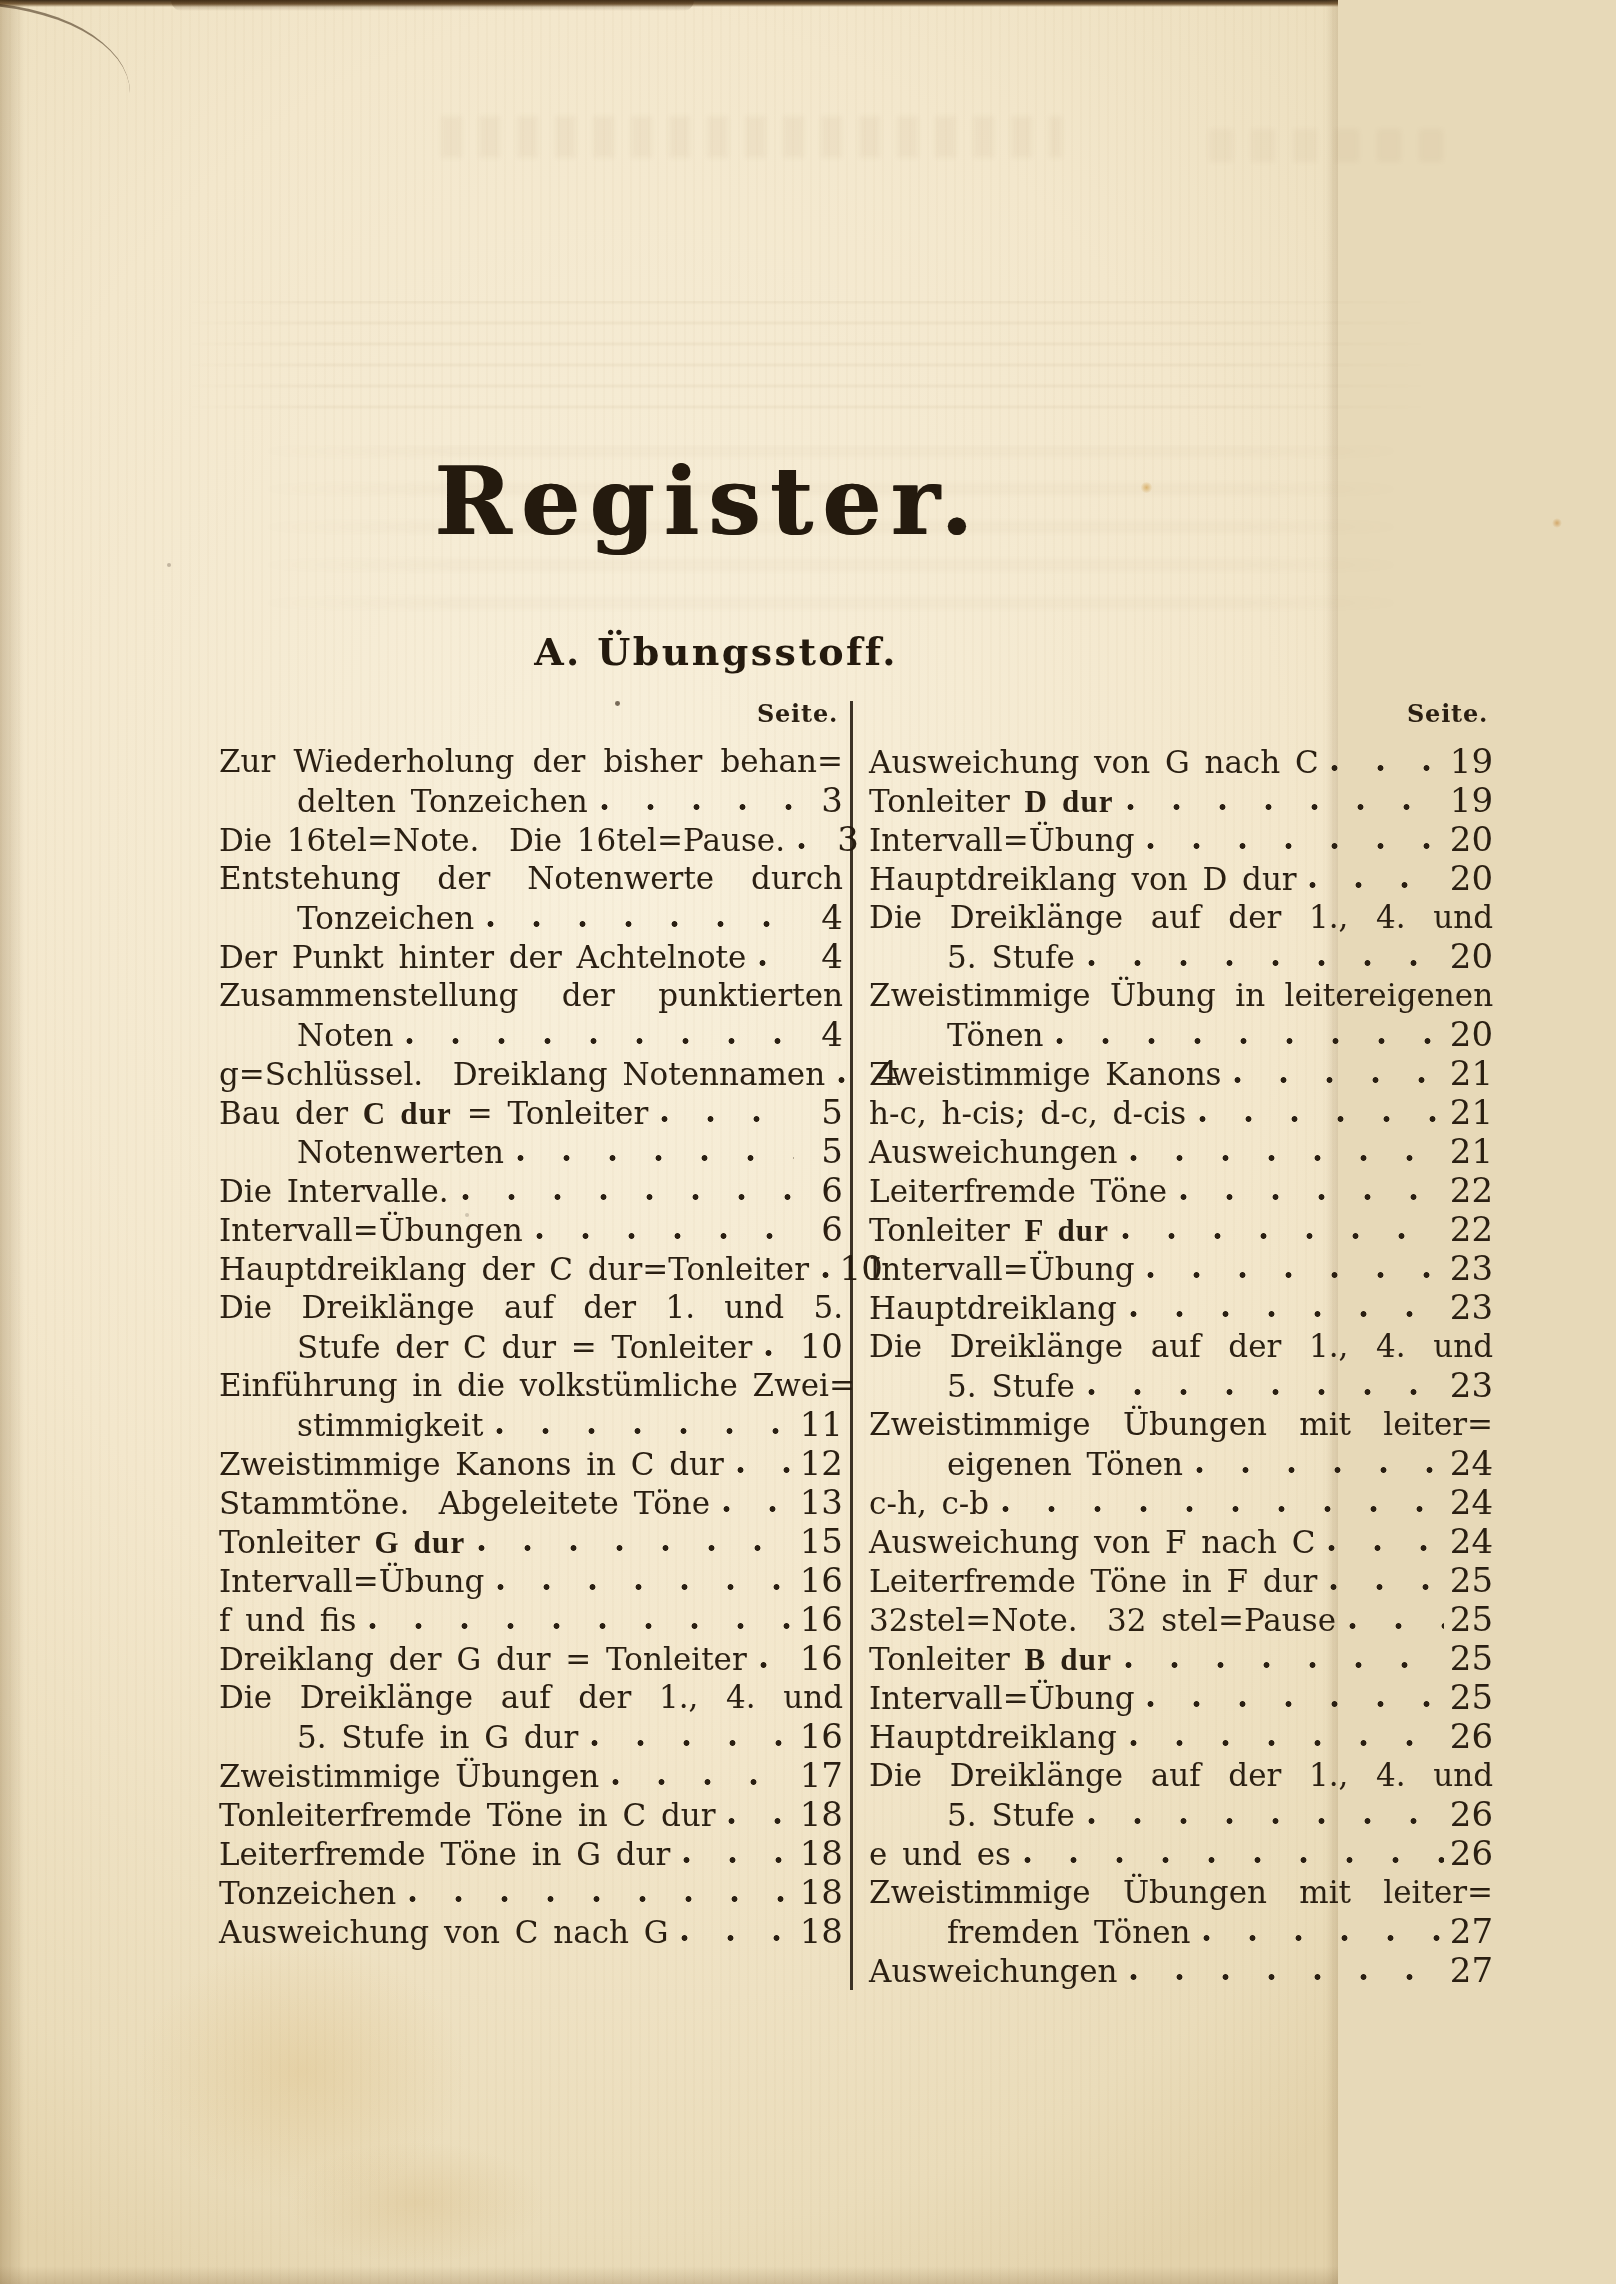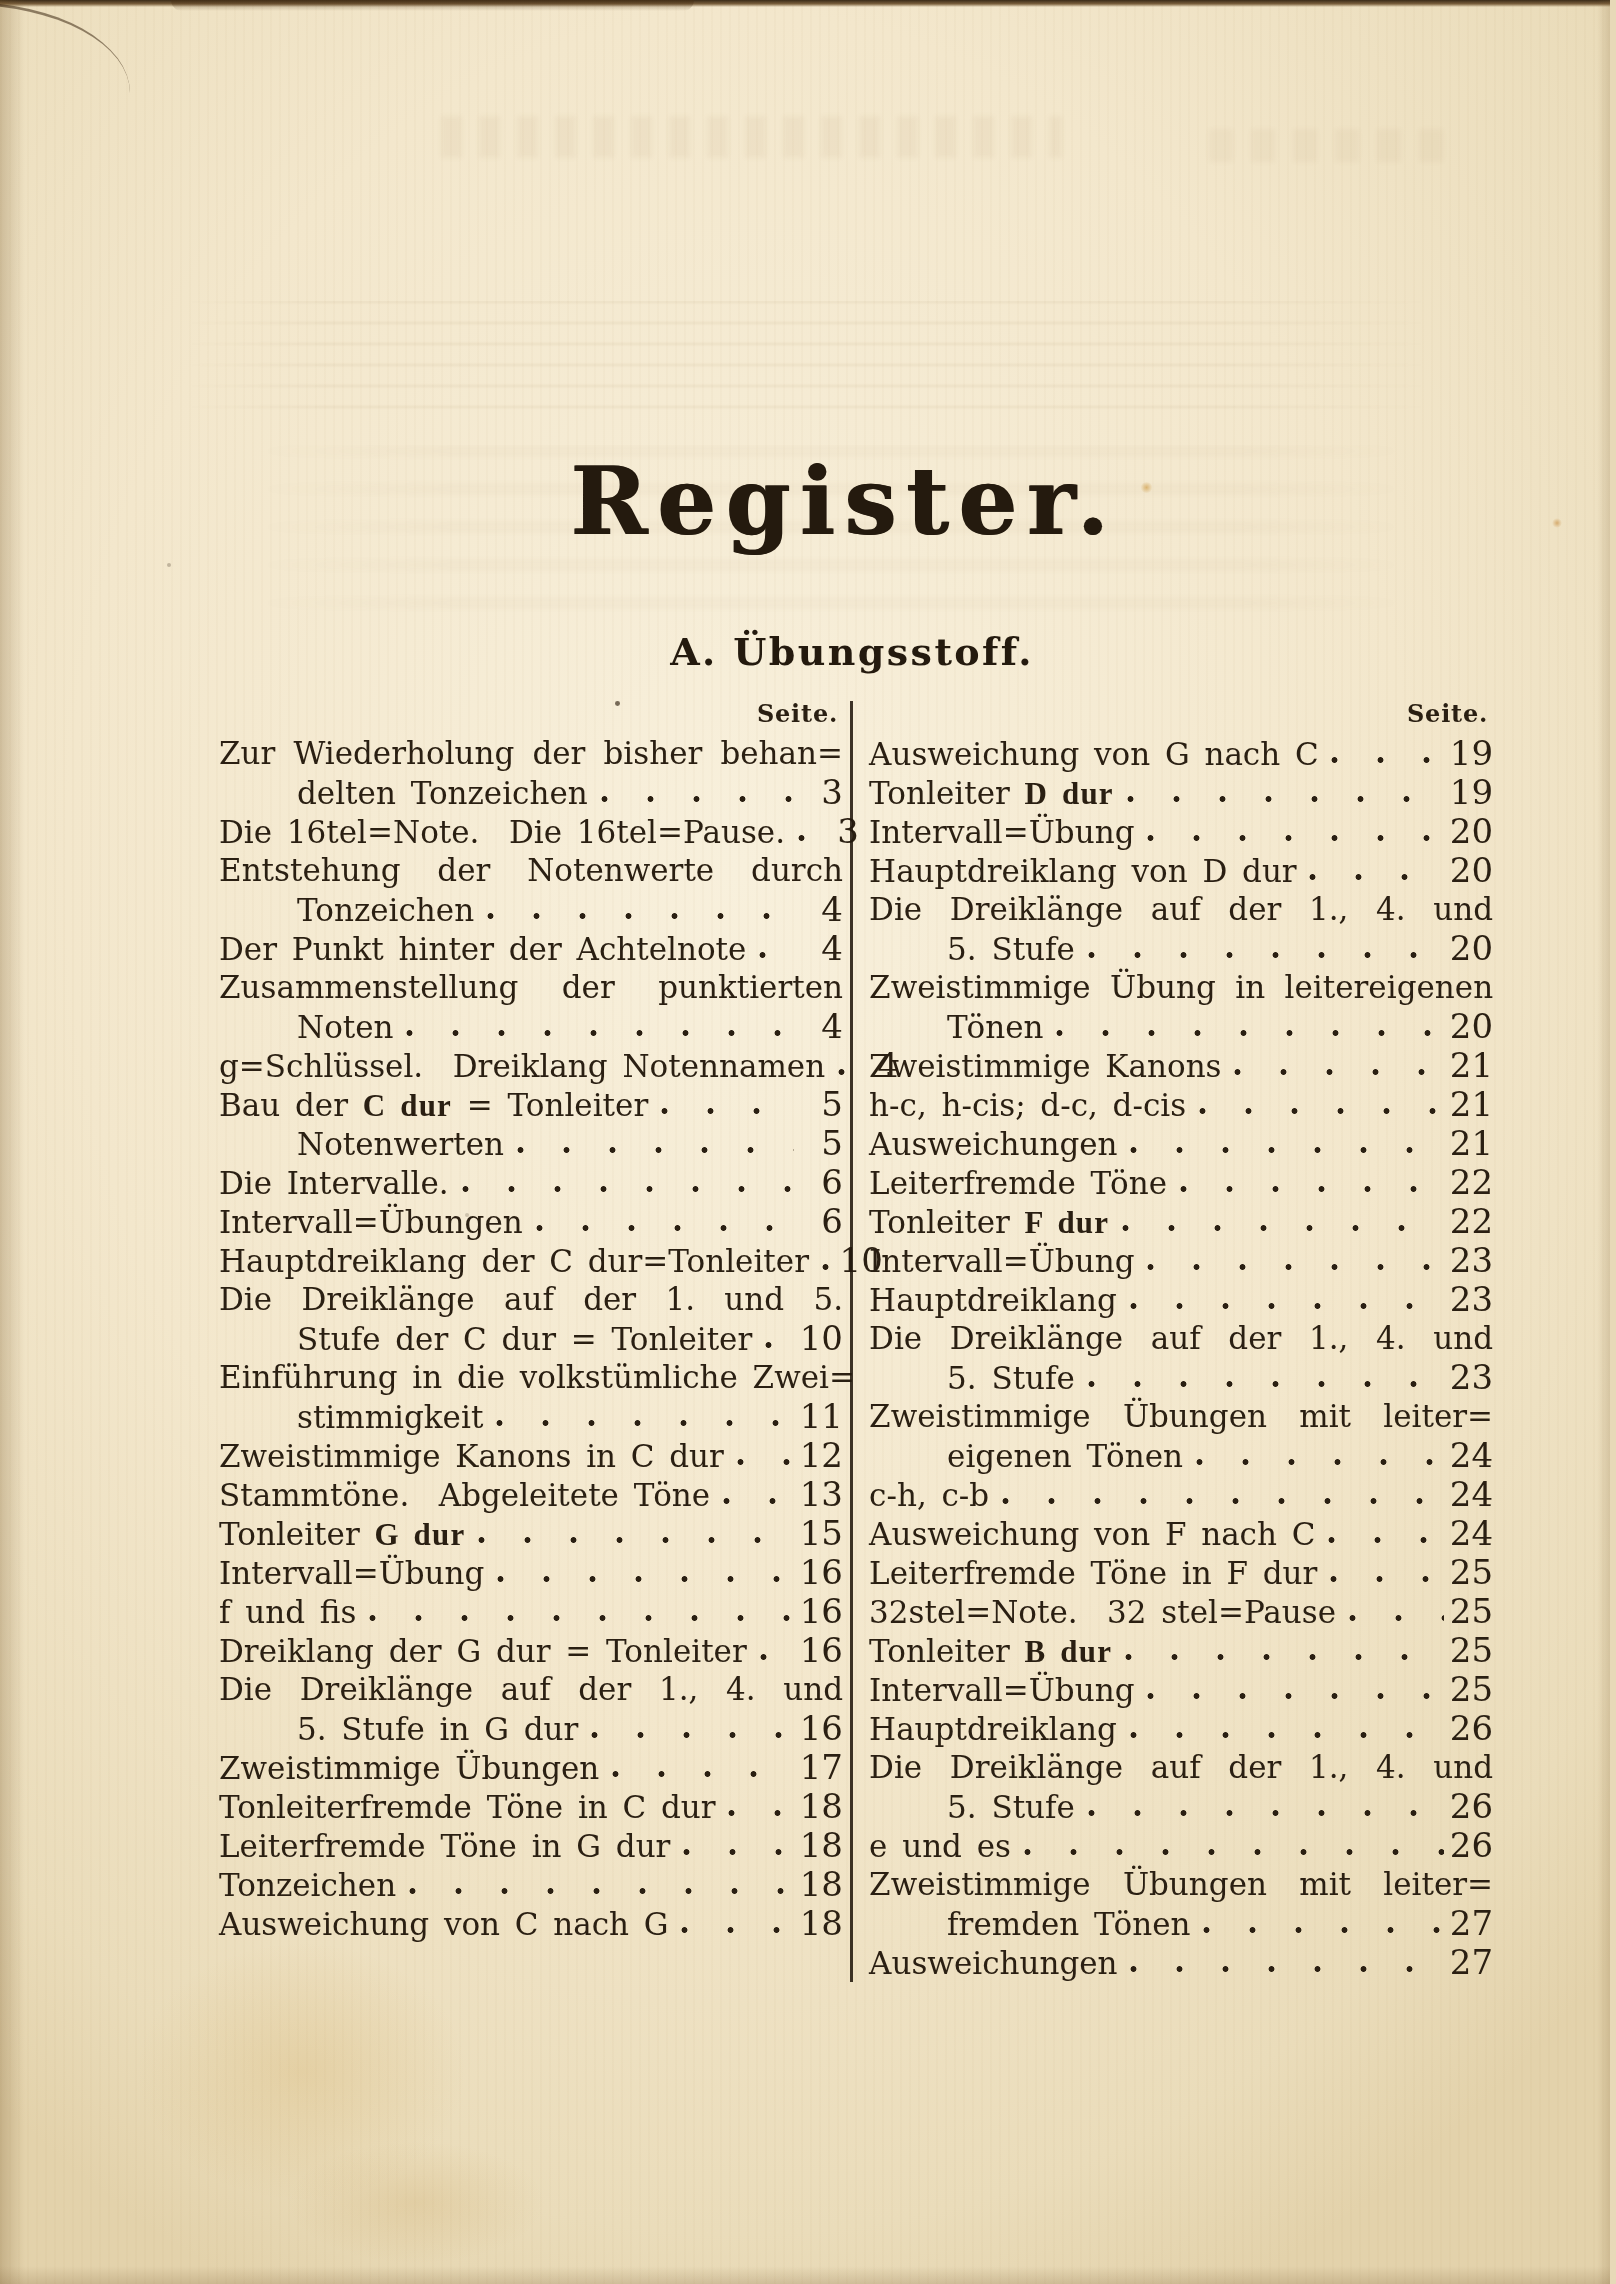--- a/index.html
+++ b/index.html
@@ -1,19 +1,19 @@
 <!DOCTYPE html>
 <html style="--ink: #2a1f12; --paper: #f2e6ca;font-size:13px"><head>
 <meta charset="utf-8">
 <style>
   :root { --ink:#2a1f12; --paper:#f2e6ca; }
   html,body{margin:0;padding:0;}
   body{width:1617px;height:2284px;overflow:hidden;background:#e7d9b8;}
   .page{
-    position:relative;width:1610px;height:2284px;
+    position:relative;width:1338px;height:2284px;
     background-color:var(--paper);
     background-image:
       repeating-linear-gradient(90deg, rgba(150,115,60,0.030) 0 2.4px, rgba(0,0,0,0) 2.4px 9px),
       radial-gradient(1225px 1552px at 46% 38%, #f8f0dc 0%, #f3e7cc 55%, #eadcba 88%, #e3d2ab 100%);
     font-family:"DejaVu Serif", serif; color:var(--ink);
   }
   
   .edge-top{position:absolute;top:0;left:0;right:0;height:7.3px;
     background:linear-gradient(180deg,#3a2b18 0%, #7a5f3c 55%, rgba(122,95,60,0) 100%);}
   .edge-top-smear{position:absolute;top:0;left:171px;width:523px;height:11.4px;opacity:.5;
@@ -57,21 +57,21 @@
   .title{position:absolute;top:447px;left:0;right:0;text-align:center;
     transform:translateX(39px);font-size:93px;font-weight:700;letter-spacing:0.10em;
     color:#241a0e;text-shadow:1px 0 0 currentColor;}
   .subtitle{position:absolute;top:629px;left:0;right:0;text-align:center;
     transform:translateX(47px);font-size:38px;font-weight:700;letter-spacing:2.4px;color:#241a0e;}
   
   .columns{position:absolute;top:696px;left:219px;width:1277px;display:flex;align-items:stretch;}
   .col{width:624px;flex:0 0 624px;}
   .divider{flex:0 0 3.3px;width:3.3px;margin:4.9px 16.3px 0 6.5px;background:rgba(34,24,12,0.88);}
   .seite{height:36px;line-height:36px;text-align:right;font-size:24px;font-weight:700;
-    letter-spacing:0.8px;margin-bottom:2px;padding-right:4.9px;}
+    letter-spacing:0.8px;margin-bottom:10px;padding-right:4.9px;}
   .toc-row{display:flex;align-items:baseline;height:39px;line-height:39px;}
   .toc-text{font-size:31px;word-spacing:4.9px;white-space:pre;flex:0 0 auto;}
   .toc-row.spread .toc-text{display:block;width:100%;flex:1 1 auto;
     text-align:justify;text-align-last:justify;}
   .toc-row.cont{padding-left:78px;}
   .seg-b{font-weight:700;font-family:"Liberation Serif", serif;letter-spacing:1.2px;}
   .leader{flex:1 1 auto;min-width:14.7px;align-self:stretch;margin:0 3.3px 0 9.8px;
     background-image:radial-gradient(circle at 6.5px 26px, var(--ink) 2.5px, rgba(0,0,0,0) 3.3px);
     background-size:46px 39px;background-repeat:repeat-x;}
   .pagenum{flex:0 0 auto;min-width:46px;text-align:right;font-size:34px;}

